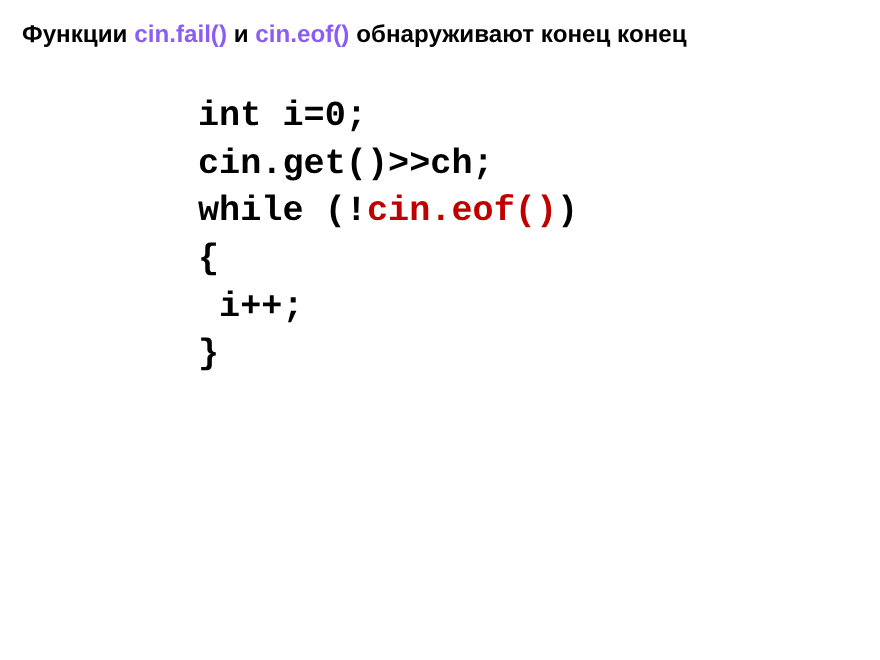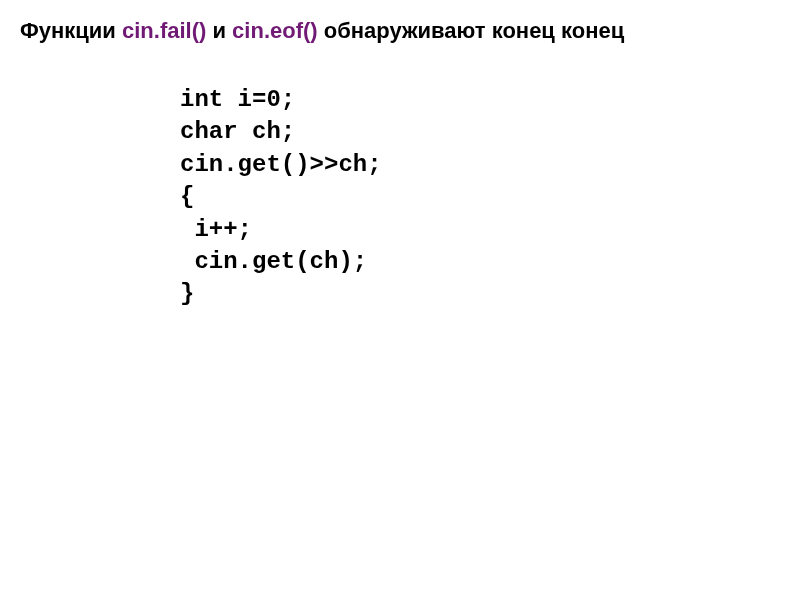--- a/index.html
+++ b/index.html
@@ -15,25 +15,25 @@
       padding: 18px 20px;
       overflow: hidden;
     }
     .heading {
       font-size: 22px;
       font-weight: bold;
       color: #000;
       margin-bottom: 40px;
     }
     .heading .highlight {
-      color: #701a75;
+      color: #8b5cf6;
     }
     .code-block {
       font-family: "Courier New", Courier, monospace;
-      font-size: 24px;
+      font-size: 32px;
       font-weight: bold;
       color: #000;
       margin-left: 160px;
       line-height: 1.35;
     }
     .code-block .highlight {
       color: #c00000;
     }
     .code-line {
       white-space: pre;
@@ -41,19 +41,18 @@
   </style>
 </head>
 <body>
 
 <div class="heading">
   <span>Функции </span><span class="highlight">cin.fail()</span><span> и </span><span class="highlight">cin.eof()</span><span> обнаруживают конец конец</span>
 </div>
 
 <div class="code-block">
   <div class="code-line">int i=0;</div>
-  <div class="code-line">char ch;</div>
   <div class="code-line">cin.get()&gt;&gt;ch;</div>
+  <div class="code-line"><span>while (!</span><span class="highlight">cin.eof()</span><span>)</span></div>
   <div class="code-line">{</div>
   <div class="code-line"> i++;</div>
-  <div class="code-line"> cin.get(ch);</div>
   <div class="code-line">}</div>
 </div>
 
 </body></html>

